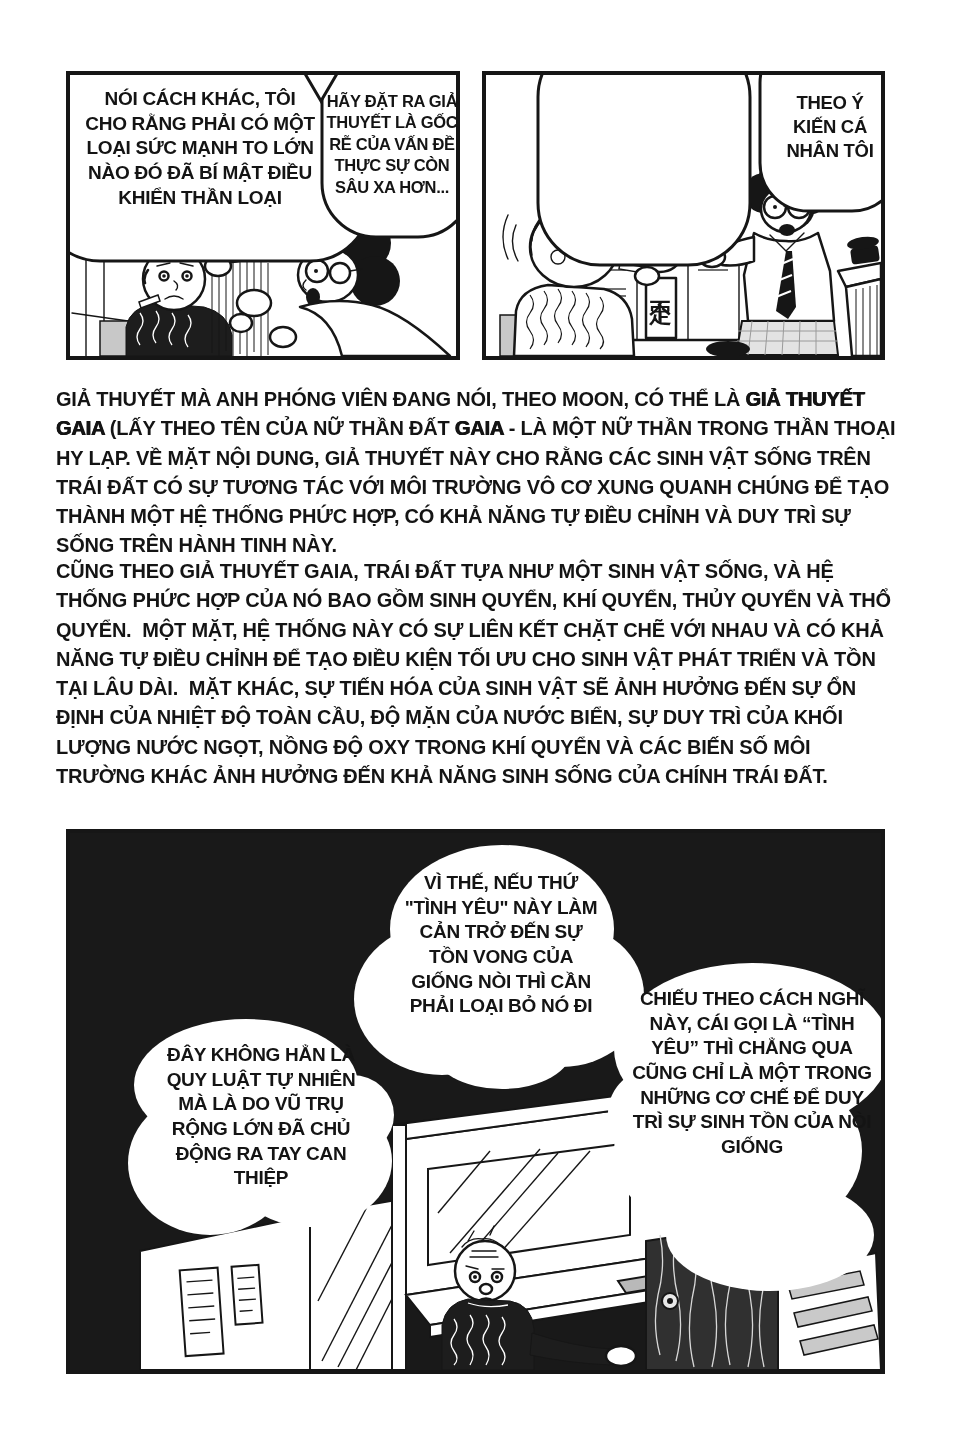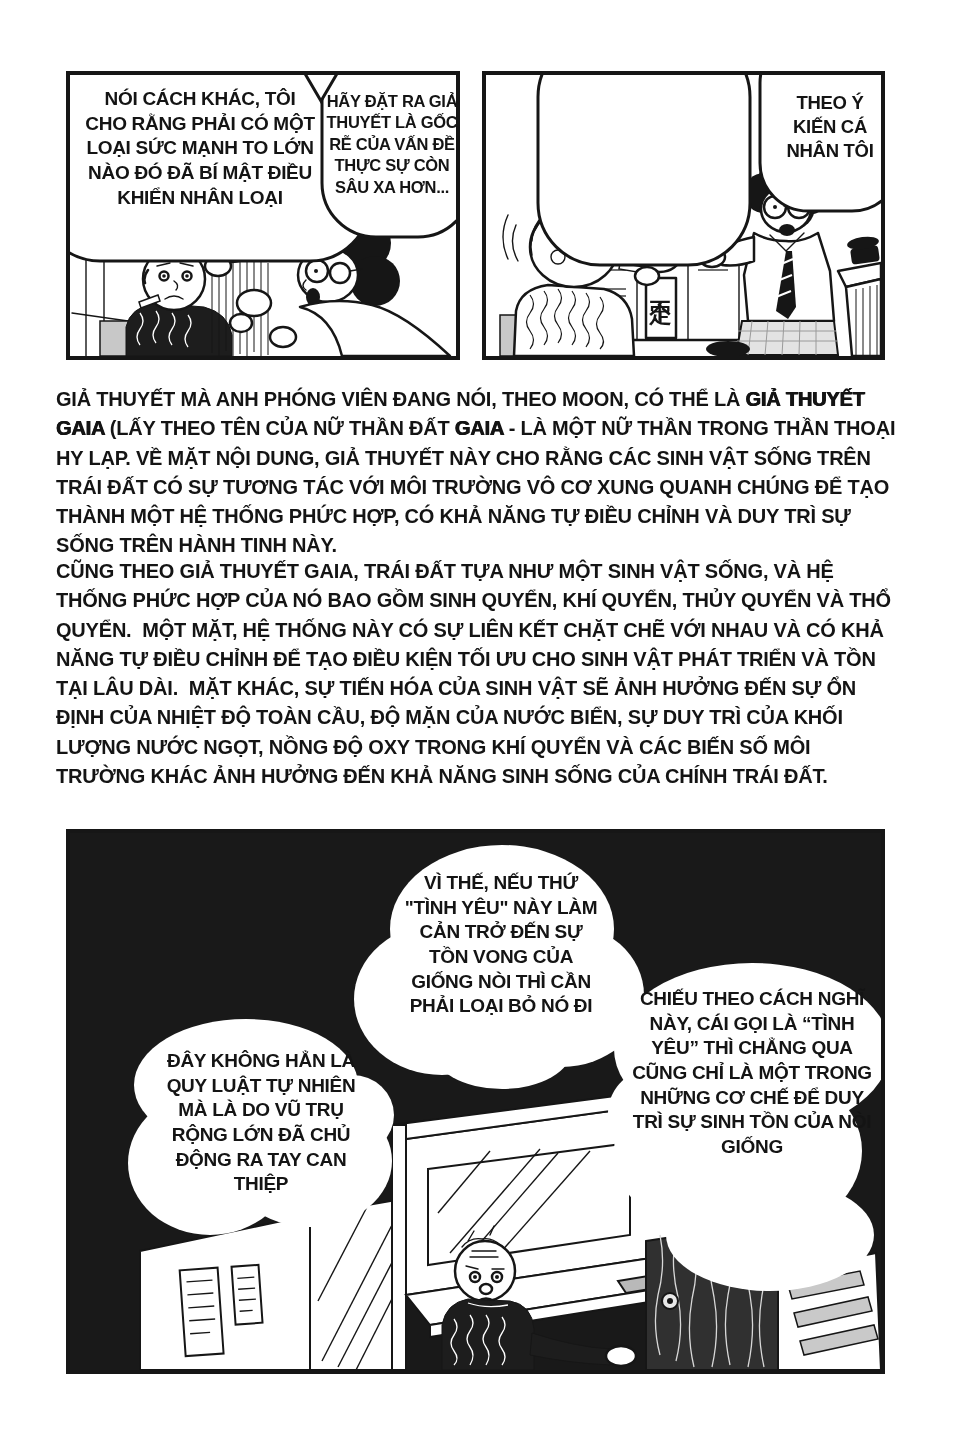--- a/index.html
+++ b/index.html
@@ -88,21 +88,21 @@
         <path class="ink fillw" d="M230,232 Q262,240 272,281 L380,281 Q334,238 302,230 Q266,221 230,232 Z"></path>
         <ellipse cx="213" cy="262" rx="13" ry="10" class="ink fillw"></ellipse>
       </g>
 
       <g>
         <rect x="-30" y="-40" width="330" height="226" rx="60" ry="60" fill="#fff" stroke="#161616" stroke-width="3"></rect>
         <rect x="252" y="-40" width="150" height="202" rx="54" ry="54" fill="#fff" stroke="#161616" stroke-width="3"></rect>
         <path d="M234,-3 L251,26 L268,-3 Z" fill="#fff" stroke="#161616" stroke-width="3"></path>
       </g>
     </svg>
-    <div class="bubble-text" style="left:12px;top:12px;width:236px;font-size:19px;">NÓI CÁCH KHÁC, TÔI CHO RẰNG PHẢI CÓ MỘT LOẠI SỨC MẠNH TO LỚN NÀO ĐÓ ĐÃ BÍ MẬT ĐIỀU KHIỂN NHÂN LOẠI</div>
+    <div class="bubble-text" style="left:12px;top:12px;width:236px;font-size:19px;">NÓI CÁCH KHÁC, TÔI CHO RẰNG PHẢI CÓ MỘT LOẠI SỨC MẠNH TO LỚN NÀO ĐÓ ĐÃ BÍ MẬT ĐIỀU KHIỂN THẦN LOẠI</div>
     <div class="bubble-text" style="left:254px;top:16px;width:136px;font-size:16.5px;">HÃY ĐẶT RA GIẢ THUYẾT LÀ GỐC RỄ CỦA VẤN ĐỀ THỰC SỰ CÒN SÂU XA HƠN...</div>
   </div>
 
   <div class="panel panel-tr">
     <svg width="395" height="281" viewBox="0 0 395 281">
 
       <g>
         <rect x="100" y="168" width="205" height="97" class="ink fillw" stroke-width="2"></rect>
         <line class="ink thin" x1="151" y1="168" x2="151" y2="265"></line>
         <line class="ink thin" x1="202" y1="168" x2="202" y2="265"></line>
@@ -311,17 +311,17 @@
         </g>
         <g>
           <ellipse cx="682" cy="216" rx="138" ry="86"></ellipse>
             <ellipse cx="668" cy="318" rx="124" ry="92"></ellipse>
           <ellipse cx="700" cy="402" rx="104" ry="56"></ellipse>
             <ellipse cx="588" cy="280" rx="50" ry="46"></ellipse>
         </g>
       </g>
     </svg>
     <div class="bubble-text" style="left:330px;top:38px;width:202px;font-size:19px;">VÌ THẾ, NẾU THỨ "TÌNH YÊU" NÀY LÀM CẢN TRỞ ĐẾN SỰ TỒN VONG CỦA GIỐNG NÒI THÌ CẦN PHẢI LOẠI BỎ NÓ ĐI</div>
-    <div class="bubble-text" style="left:80px;top:210px;width:222px;font-size:19px;margin-top:6px;">ĐÂY KHÔNG HẲN LÀ QUY LUẬT TỰ NHIÊN MÀ LÀ DO VŨ TRỤ RỘNG LỚN ĐÃ CHỦ ĐỘNG RA TAY CAN THIỆP</div>
+    <div class="bubble-text" style="left:80px;top:210px;width:222px;font-size:19px;">ĐÂY KHÔNG HẲN LÀ QUY LUẬT TỰ NHIÊN MÀ LÀ DO VŨ TRỤ RỘNG LỚN ĐÃ CHỦ ĐỘNG RA TAY CAN THIỆP</div>
     <div class="bubble-text" style="left:560px;top:154px;width:244px;font-size:19px;">CHIẾU THEO CÁCH NGHĨ NÀY, CÁI GỌI LÀ “TÌNH YÊU” THÌ CHẲNG QUA CŨNG CHỈ LÀ MỘT TRONG NHỮNG CƠ CHẾ ĐỂ DUY TRÌ SỰ SINH TỒN CỦA NÒI GIỐNG</div>
   </div>
 
 </div>
 
 </body></html>

